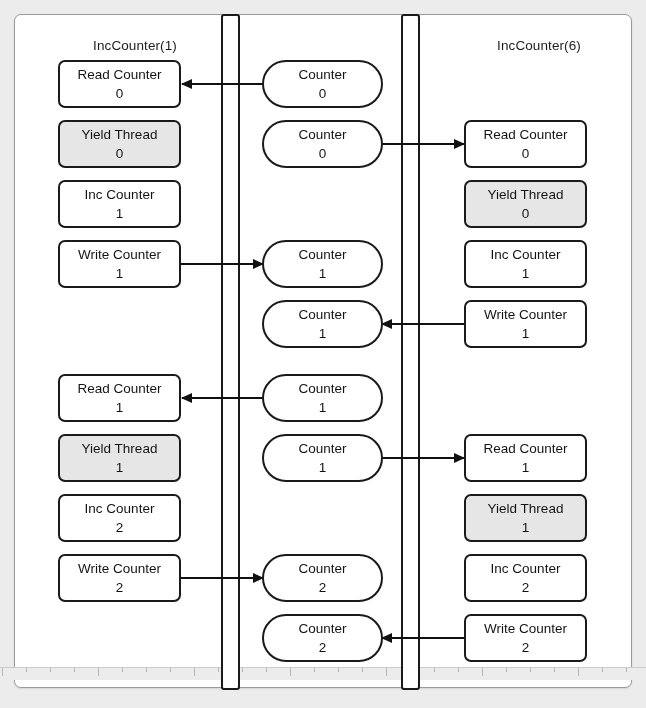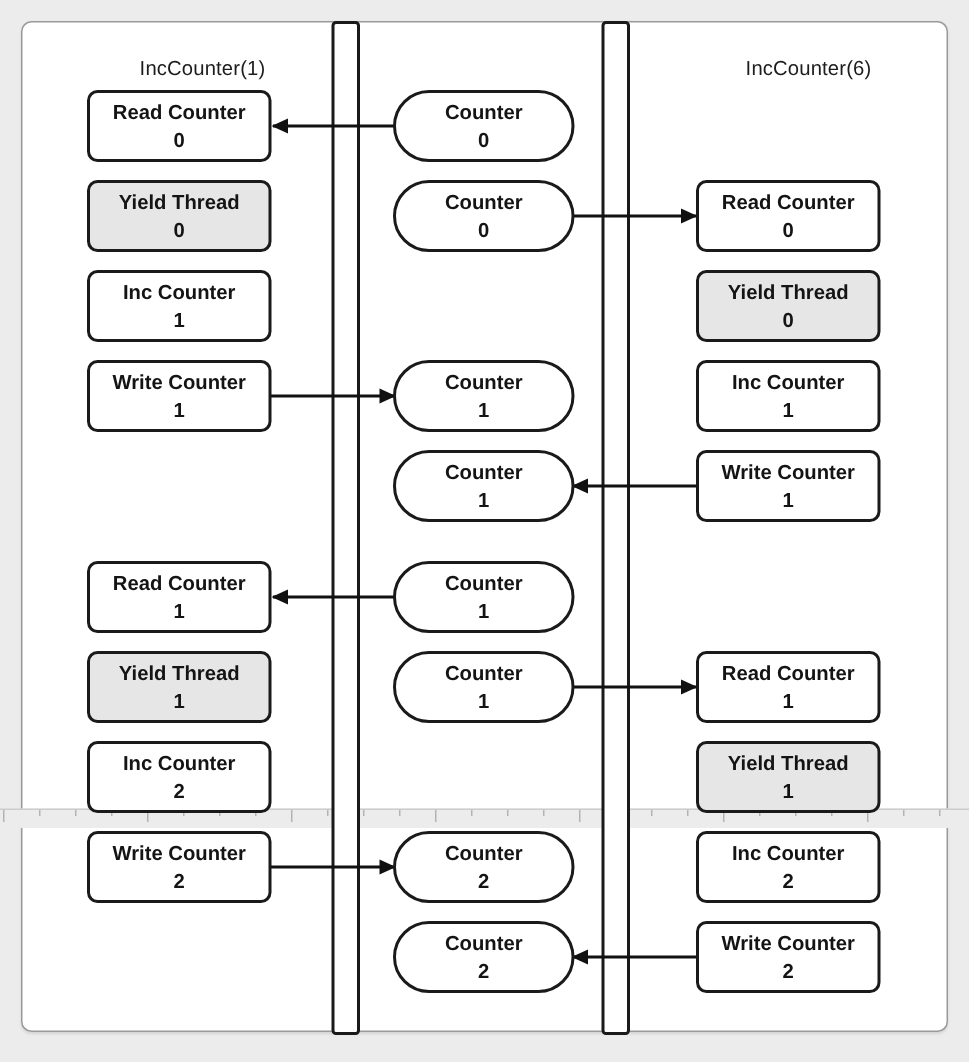--- a/index.html
+++ b/index.html
@@ -13,21 +13,21 @@
     position: relative;
     overflow: hidden;
     font-family: "Liberation Sans", sans-serif;
   }
 
   
   #diagram-canvas {
     position: absolute;
     left: 0; top: 0;
     width: 646px;
-    height: 552px;
+    height: 680px;
     background: #ececed;
   }
 
   .panel {
     position: absolute;
     left: 14px;
     top: 14px;
     width: 618px;
     height: 674px;
     background: #ffffff;
@@ -70,21 +70,21 @@
     background: #ffffff;
     display: flex;
     flex-direction: column;
     align-items: center;
     justify-content: center;
     font-size: 13.5px;
     line-height: 1.42;
     color: #141414;
     z-index: 6;
   }
-  .node .l1, .node .l2 { display: block; white-space: nowrap; font-weight: bold; }
+  .node .l1, .node .l2 { display: block; white-space: nowrap; }
 
   .node.action {           
     border-radius: 7px;
     width: 123px;
     height: 48px;
   }
   .node.action.yielded {   
     background: #e6e6e6;
   }
   .node.pill {             

